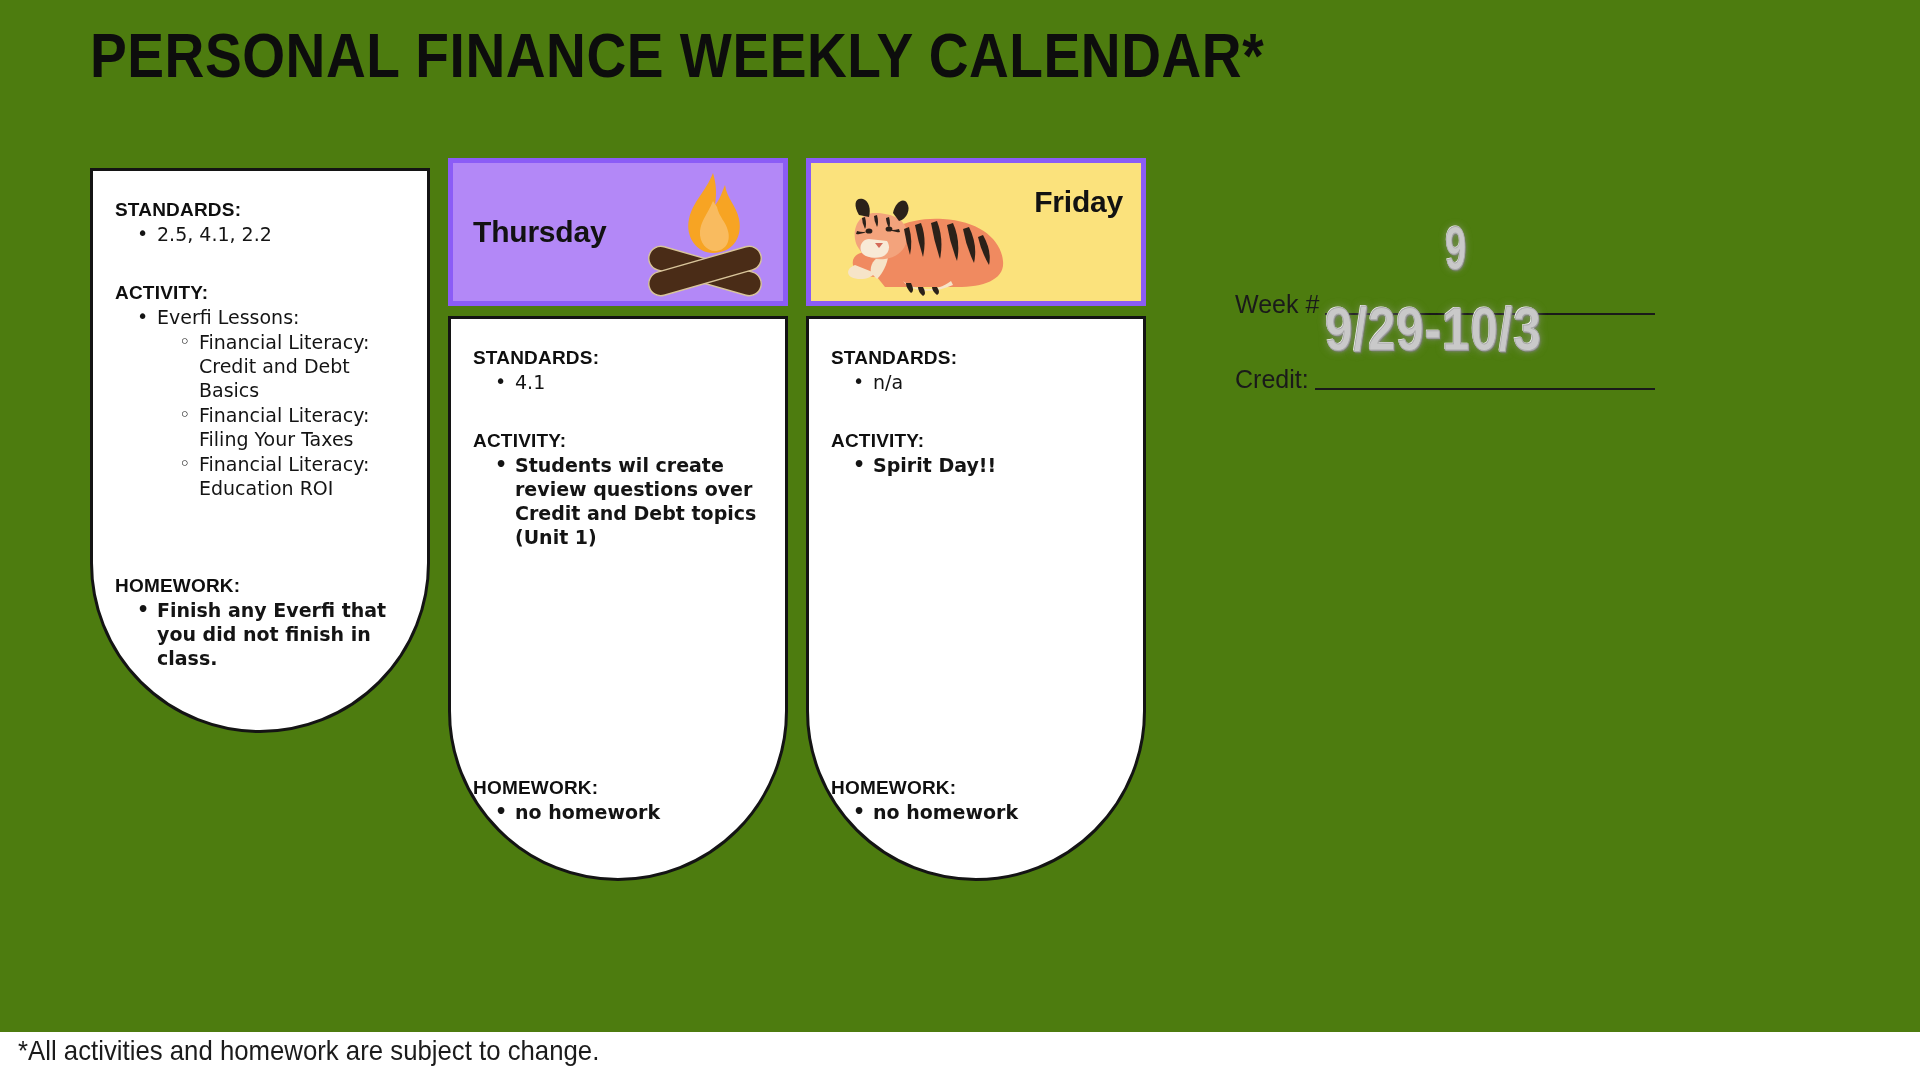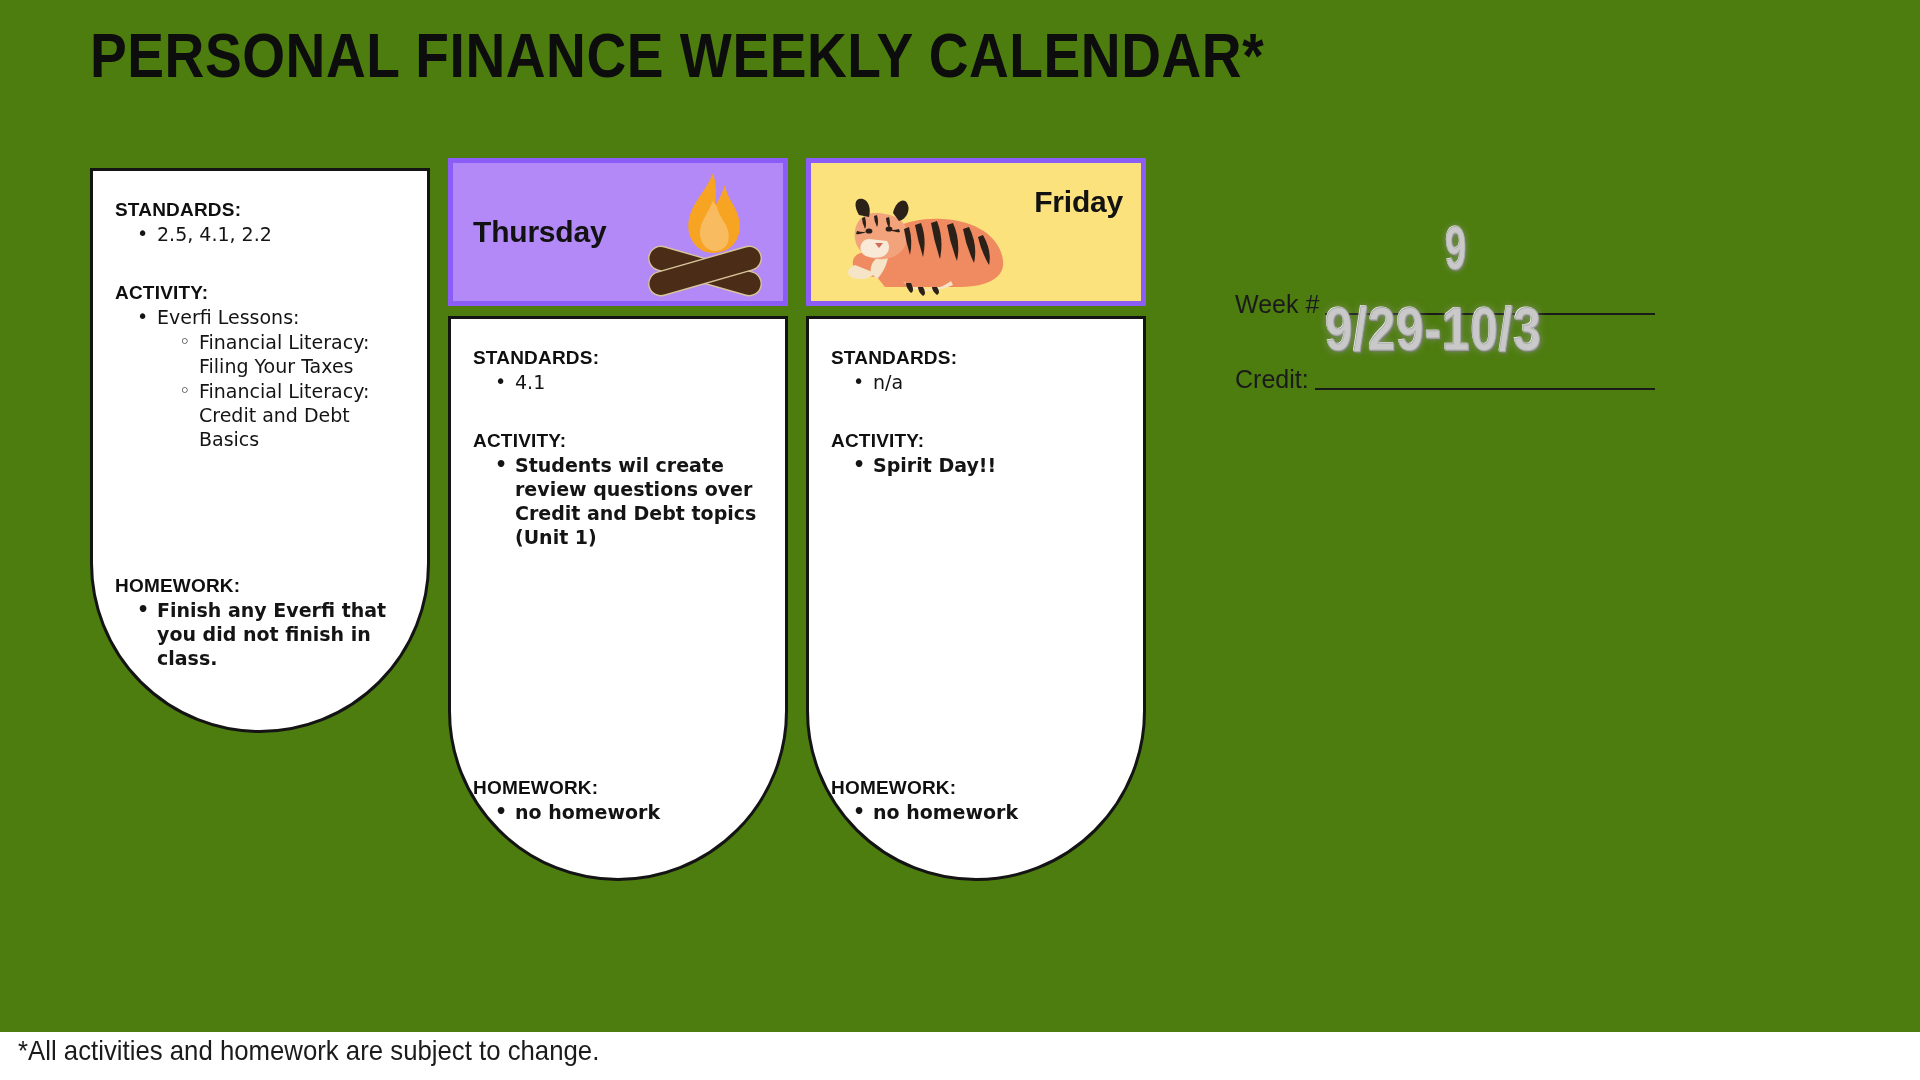--- a/index.html
+++ b/index.html
@@ -282,22 +282,23 @@
         <div class="sect-label">STANDARDS:</div>
         <ul class="lvl1">
           <li>2.5, 4.1, 2.2</li>
         </ul>
 
         <div class="sect-label" style="margin-top:34px;">ACTIVITY:</div>
         <ul class="lvl1">
           <li>
             <span>Everfi Lessons:</span>
             <ul class="lvl2">
+              <li>Financial Literacy: Credit and Debt Basics</li>
               <li>Financial Literacy: Filing Your Taxes</li>
-              <li>Financial Literacy: Credit and Debt Basics</li>
+              <li>Financial Literacy: Education ROI</li>
             </ul>
           </li>
         </ul>
 
         <div class="spacer"></div>
 
         <div class="homework-block">
           <div class="sect-label">HOMEWORK:</div>
           <ul class="lvl1">
             <li class="bold-item">Finish any Everfi that you did not finish in class.</li>

